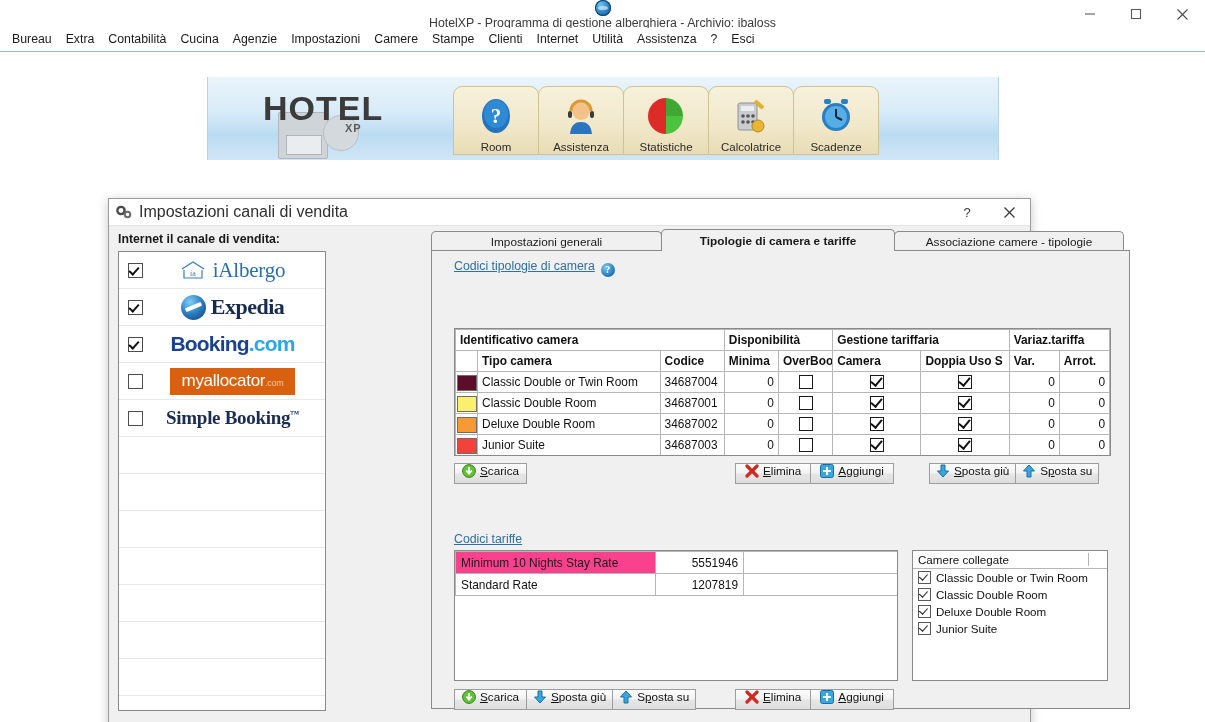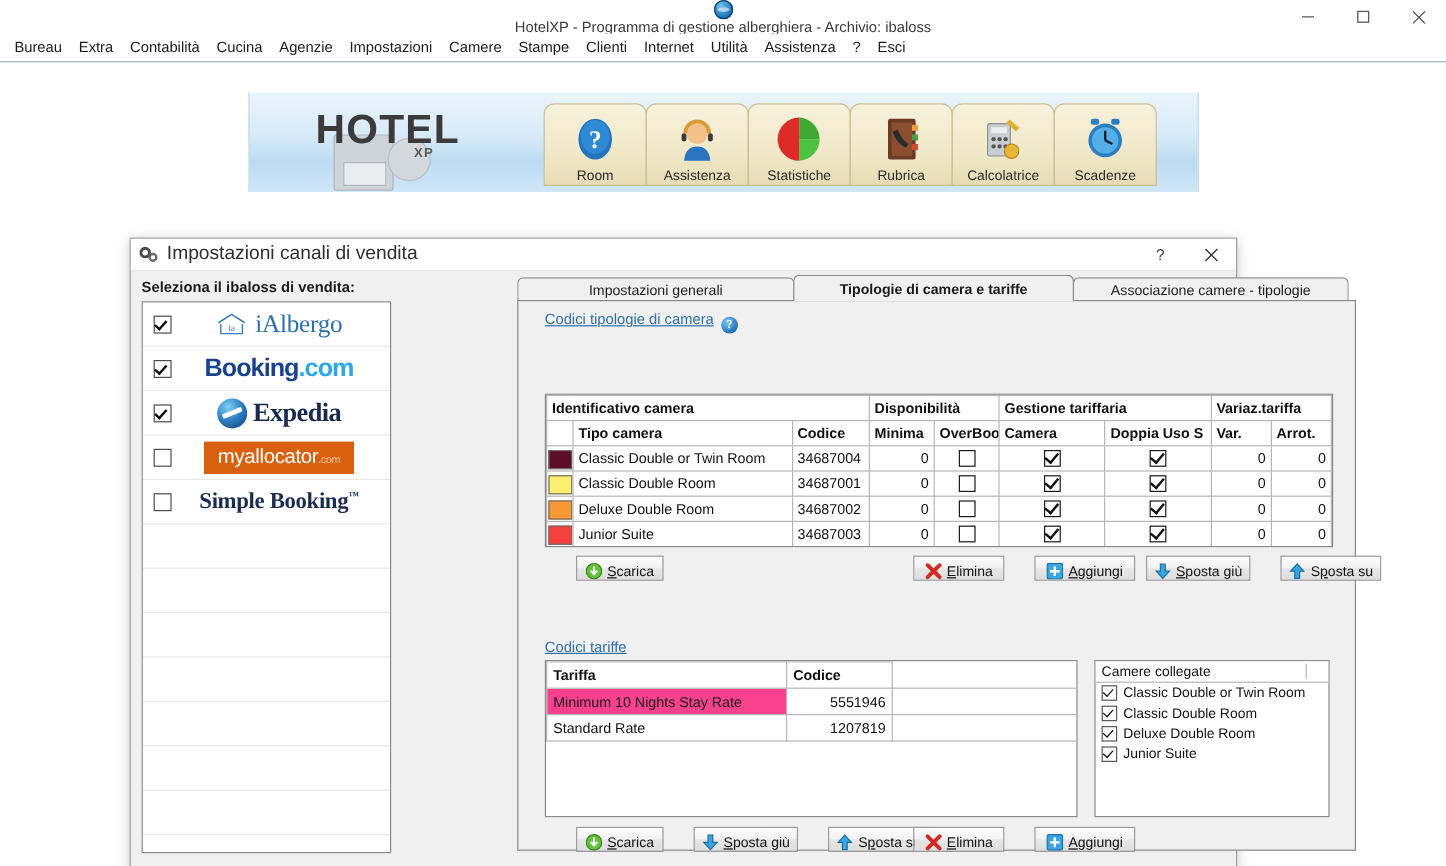--- a/index.html
+++ b/index.html
@@ -346,23 +346,23 @@
     width: 3.5px; height: 7px;
     border: solid #111; border-width: 0 1.8px 1.8px 0;
     transform: rotate(42deg);
   }
 
   
   .btn {
     height: 21px;
     background: linear-gradient(to bottom,#fcfcfc 0%,#f2f2f2 48%,#e6e6e6 52%,#dedede 100%);
     border: 1px solid #9d9d9d;
-    display: inline-flex; align-items: flex-end; gap: 4px;
+    display: inline-flex; align-items: flex-start; gap: 4px;
     padding: 0 7px; font-size: 11.7px; color: #111;
-    box-sizing: border-box; white-space: nowrap; margin-left: 26px;
+    box-sizing: border-box; white-space: nowrap;
   }
   .btn u { text-decoration: underline; }
   .btn .ic { width: 14px; height: 14px; flex: none; }
   .btngrp { position: absolute; display: flex; }
   .btngrp .btn { margin-right: -1px; }
 
   
   .dlg-footer { position: absolute; left: 0; right: 0; bottom: 0; height: 44px; }
 </style>
 </head>
@@ -448,33 +448,20 @@
             <svg width="38" height="40" viewBox="0 0 38 40">
                 <path d="M19 20 L19 2 A18 18 0 0 1 36 20 Z" fill="#3ea832"></path>
                 <path d="M19 20 L36 20 A18 18 0 0 1 19 38 Z" fill="#4cc23e"></path>
                 <path d="M19 20 L19 38 A18 18 0 1 1 19 2 Z" fill="#dd2c28"></path>
               </svg>
           </div>
           <div class="cap">Statistiche</div>
         </div>
         <div class="tbtn">
           <div class="glyph">
-            <svg width="34" height="40" viewBox="0 0 34 40">
-                <rect x="6" y="3" width="23" height="34" rx="2" fill="#6b3a24"></rect>
-                <rect x="9" y="6" width="17" height="28" fill="#8a4e31"></rect>
-                <rect x="26" y="8" width="5" height="5" fill="#e8a13a"></rect>
-                <rect x="26" y="16" width="5" height="5" fill="#4ca04a"></rect>
-                <rect x="26" y="24" width="5" height="5" fill="#d04a3a"></rect>
-                <path d="M14 12c3 7 5 9 9 12l-2 3c-6-3-9-7-11-13z" fill="#2a2a2a"></path>
-              </svg>
-          </div>
-          <div class="cap">Rubrica</div>
-        </div>
-        <div class="tbtn">
-          <div class="glyph">
             <svg width="36" height="40" viewBox="0 0 36 40">
                 <rect x="5" y="7" width="19" height="27" rx="2" fill="#c9ccd1" stroke="#8e9196"></rect>
                 <rect x="8" y="10" width="13" height="5" fill="#e9eef0"></rect>
                 <circle cx="10" cy="20" r="1.8" fill="#555"></circle>
                 <circle cx="15" cy="20" r="1.8" fill="#555"></circle>
                 <circle cx="20" cy="20" r="1.8" fill="#555"></circle>
                 <circle cx="10" cy="26" r="1.8" fill="#555"></circle>
                 <circle cx="15" cy="26" r="1.8" fill="#555"></circle>
                 <circle cx="20" cy="26" r="1.8" fill="#555"></circle>
                 <path d="M22 5 L30 12" stroke="#e0b12a" stroke-width="4"></path>
@@ -513,21 +500,21 @@
           <div class="dlg-btn">?</div>
           <div class="dlg-btn">
             <svg width="13" height="13" viewBox="0 0 13 13">
                 <line x1="1.5" y1="1.5" x2="11.5" y2="11.5" stroke="#3a3a3a" stroke-width="1.2"></line>
                 <line x1="11.5" y1="1.5" x2="1.5" y2="11.5" stroke="#3a3a3a" stroke-width="1.2"></line>
               </svg>
           </div>
         </div>
       </div>
 
-      <div class="left-label">Seleziona il ibaloss di vendita:</div>
+      <div class="left-label">Internet il canale di vendita:</div>
       <div class="chan-list">
 
         <div class="chan-row">
           <div class="chk on"></div>
           <div class="chan-logo">
             <span class="logo-ialbergo">
               <span class="house">
                 <svg width="26" height="20" viewBox="0 0 26 20">
                   <path d="M2 9 L13 2 L24 9" fill="none" stroke="#3c7fbe" stroke-width="1.4"></path>
                   <path d="M4 10 L4 18 L22 18 L22 10" fill="none" stroke="#3c7fbe" stroke-width="1.2"></path>
@@ -535,32 +522,32 @@
                 </svg>
               </span>
               <span class="txt">iAlbergo</span>
             </span>
           </div>
         </div>
 
         <div class="chan-row">
           <div class="chk on"></div>
           <div class="chan-logo">
-            <span class="logo-booking">
-              <span>Booking</span><span class="dotcom">.com</span>
+            <span class="logo-expedia">
+              <span class="globe"></span>
+              <span class="txt">Expedia</span>
             </span>
           </div>
         </div>
 
         <div class="chan-row">
           <div class="chk on"></div>
           <div class="chan-logo">
-            <span class="logo-expedia">
-              <span class="globe"></span>
-              <span class="txt">Expedia</span>
+            <span class="logo-booking">
+              <span>Booking</span><span class="dotcom">.com</span>
             </span>
           </div>
         </div>
 
         <div class="chan-row">
           <div class="chk"></div>
           <div class="chan-logo">
             <span class="logo-myallocator">
               <span>myallocator</span><span class="tld">.com</span>
             </span>
@@ -742,25 +729,20 @@
         </div>
 
         <div class="grid2">
           <table class="g2">
             <colgroup>
                 <col style="width:200px">
                 <col style="width:88px">
                 <col>
               </colgroup>
             <tbody>
-                <tr>
-              <th>Tariffa</th>
-              <th>Codice</th>
-              <th style="border-right:none; border-top:none"></th>
-            </tr>
             <tr class="sel">
               <td class="name">Minimum  10 Nights Stay Rate</td>
               <td class="num">5551946</td>
               <td style="border-right:none"></td>
             </tr>
             <tr>
               <td class="name">Standard Rate</td>
               <td class="num">1207819</td>
               <td style="border-right:none"></td>
             </tr>

